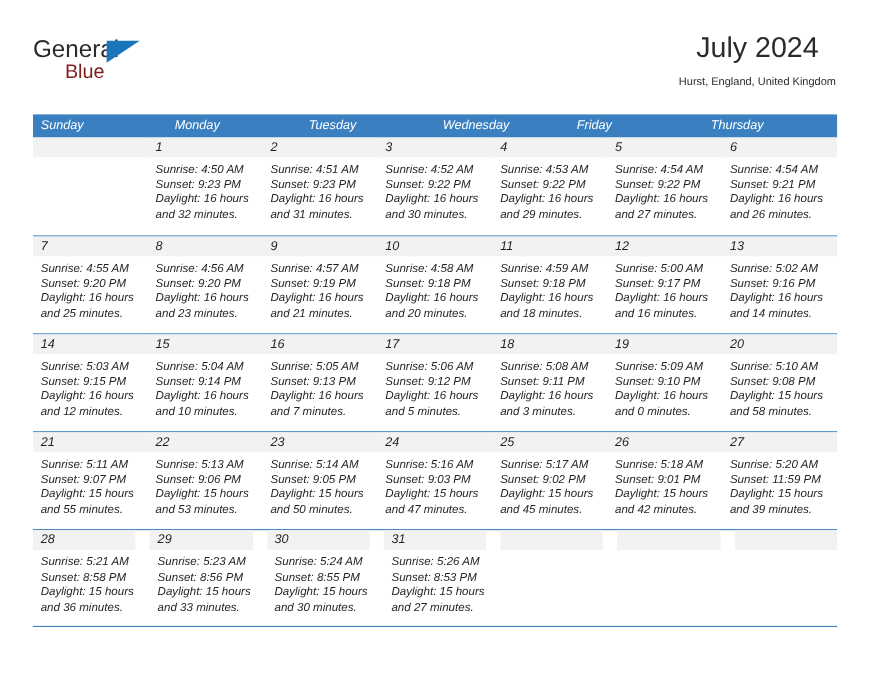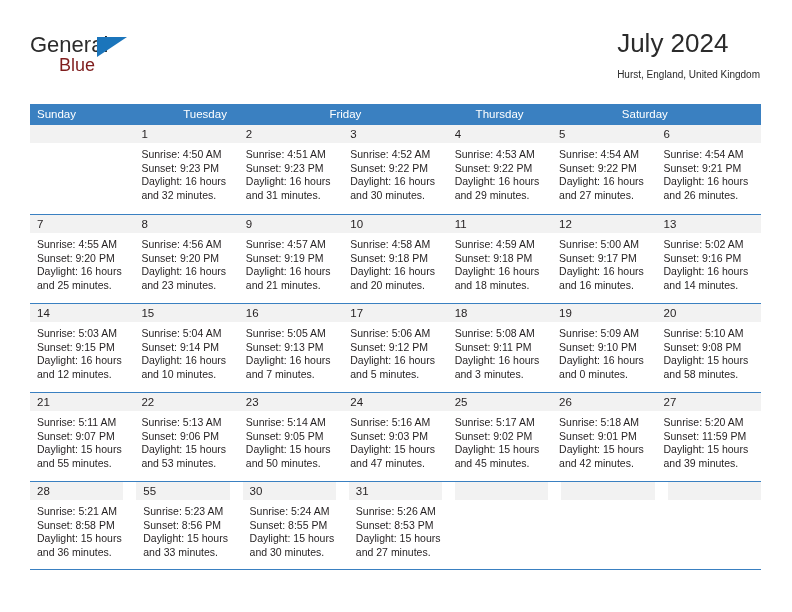--- a/index.html
+++ b/index.html
@@ -60,21 +60,21 @@
     width: 0;
     height: 0;
     border-left: 30px solid #1b75bb;
     border-bottom: 20px solid transparent;
   }
 
   .title-wrap {
     position: absolute;
     right: 0;
     top: 0;
-    text-align: left;
+    text-align: center;
   }
   .cal-title {
     font-size: 26px;
     color: #2b2b2b;
     line-height: 30px;
     white-space: nowrap;
   }
   .cal-subtitle {
     margin-top: 9px;
     font-size: 10px;
@@ -82,20 +82,21 @@
     line-height: 16px;
     white-space: nowrap;
   }
 
   
   .calendar {
     position: absolute;
     left: 30px;
     top: 104px;
     width: 731px;
+    font-style: italic;
   }
   .weekdays {
     display: flex;
     background: #3a80c1;
     height: 21px;
   }
   .weekday {
     flex: 1 1 0;
     color: #ffffff;
     font-size: 11.5px;
@@ -164,24 +165,25 @@
       <div class="cal-title">July 2024</div>
       <div class="cal-subtitle">Hurst, England, United Kingdom</div>
     </div>
 
   </div>
 
   <div class="calendar">
 
     <div class="weekdays">
       <div class="weekday">Sunday</div>
+      <div class="weekday">Monday</div>
       <div class="weekday">Tuesday</div>
+      <div class="weekday">Wednesday</div>
       <div class="weekday">Friday</div>
       <div class="weekday">Thursday</div>
-      <div class="weekday">Saturday</div>
     </div>
 
     <div class="week first">
       <div class="daycell empty">
         <div class="daynum"></div>
         <div class="lines">
           <div></div>
           <div></div>
           <div></div>
           <div></div>
@@ -445,21 +447,21 @@
       <div class="daycell">
         <div class="daynum">28</div>
         <div class="lines">
           <div>Sunrise: 5:21 AM</div>
           <div>Sunset: 8:58 PM</div>
           <div>Daylight: 15 hours</div>
           <div>and 36 minutes.</div>
         </div>
       </div>
       <div class="daycell">
-        <div class="daynum">55</div>
+        <div class="daynum">29</div>
         <div class="lines">
           <div>Sunrise: 5:23 AM</div>
           <div>Sunset: 8:56 PM</div>
           <div>Daylight: 15 hours</div>
           <div>and 33 minutes.</div>
         </div>
       </div>
       <div class="daycell">
         <div class="daynum">30</div>
         <div class="lines">

